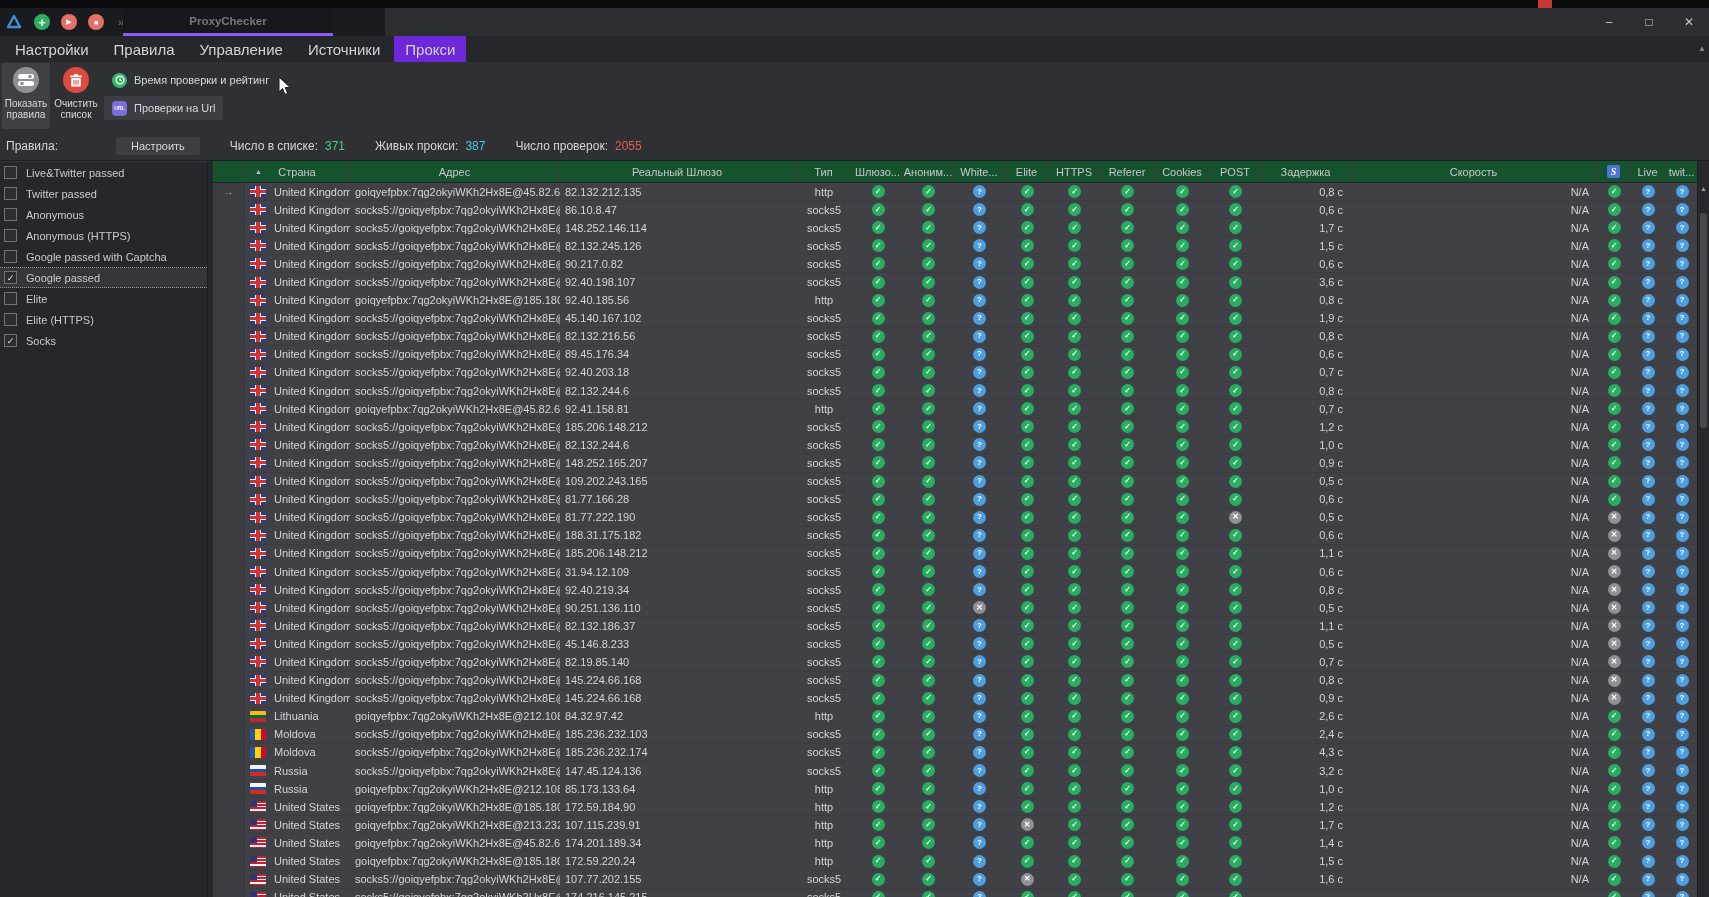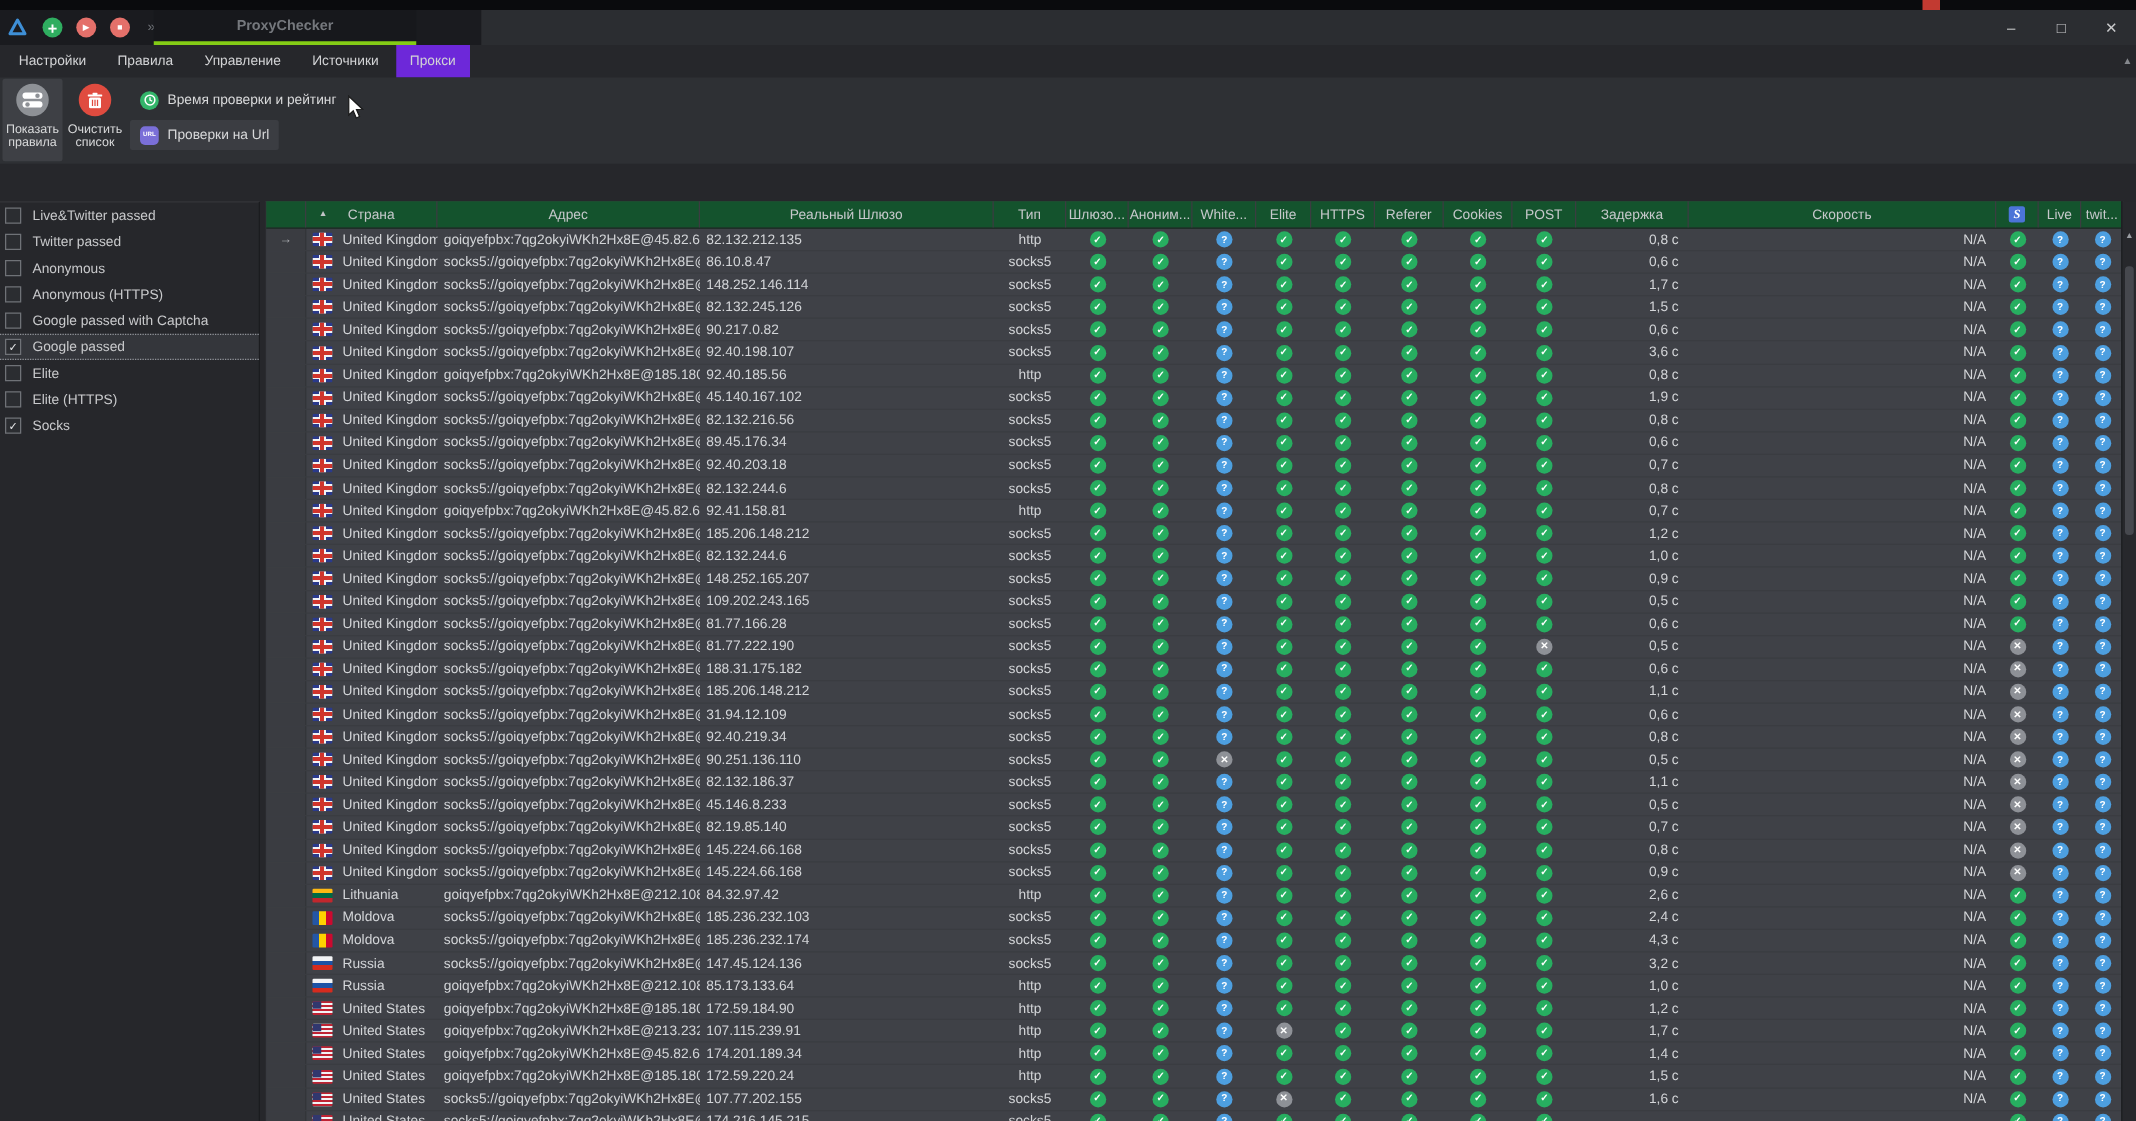--- a/index.html
+++ b/index.html
@@ -14,32 +14,32 @@
   .titlebar{position:absolute;left:0;top:8px;width:1709px;height:28px;background:#2b2d31;}
   .titlebar-left{position:absolute;left:0;top:0;width:385px;height:28px;background:#1a1b1f;
                  display:flex;align-items:center;}
   .logo{width:18px;height:18px;margin-left:5px;display:flex;align-items:center;justify-content:center;}
   .tbtn{width:16px;height:16px;border-radius:50%;margin-left:11px;display:flex;align-items:center;
         justify-content:center;color:#fff;flex:none;}
   .tbtn.green{background:#2fae60;font-size:13px;font-weight:700;line-height:1;}
   .tbtn.salmon{background:#e4706a;font-size:7px;}
   .chevrons{margin-left:14px;color:#6f7277;font-size:11px;letter-spacing:1px;}
   .pc-tab{position:absolute;left:123px;top:0;width:210px;height:25px;background:#17181c;
-          border-bottom:3px solid #84cc16;display:flex;align-items:center;justify-content:center;
+          border-bottom:3px solid #8b5cf6;display:flex;align-items:center;justify-content:center;
           font-size:11.5px;font-weight:700;color:#75787d;}
   .title-text{position:absolute;left:385px;right:200px;top:0;height:28px;display:flex;align-items:center;
               justify-content:center;font-size:11px;font-weight:700;color:#d8d9db;}
   .win-controls{position:absolute;right:0;top:0;height:28px;display:flex;}
   .wbtn{width:40px;height:28px;display:flex;align-items:center;justify-content:center;
         color:#c9cacc;font-size:12px;}
 
   
   .menubar{position:absolute;left:0;top:36px;width:1709px;height:26px;background:#26272b;
            display:flex;align-items:stretch;}
-  .mtab{padding:0 11px;margin-left:3px;display:flex;align-items:center;font-size:11px;color:#d2d3d5;}
+  .mtab{padding:0 11px;margin-left:3px;display:flex;align-items:center;font-size:15px;color:#d2d3d5;}
   .mtab:first-child{margin-left:4px;}
   .mtab.active{background:#6d28d9;}
   .collapse-arrow{position:absolute;right:3px;top:44px;color:#85888d;font-size:8px;}
 
   
   .ribbon{position:absolute;left:0;top:62px;width:1709px;height:69px;background:#2e3034;}
   .bigbtn{position:absolute;top:1px;width:48px;height:66px;display:flex;flex-direction:column;
           align-items:center;padding-top:4px;border-radius:2px;font-size:10px;line-height:11px;
           text-align:center;color:#d8d9da;box-sizing:border-box;}
   .bigbtn.active{background:#3e4045;}
@@ -195,20 +195,38 @@
           </svg>
       </span>
       <span>Время проверки и рейтинг</span>
     </div>
     <div class="sbtn hl" style="left:104px;top:34px">
       <span class="miniicon purple">URL</span>
       <span>Проверки на Url</span>
     </div>
   </div>
 
+  <div class="statsbar">
+    <span class="rules-label">Правила:</span>
+    <span class="configure-btn">Настроить</span>
+    <span style="display:flex;">
+        <div class="stat">
+          <span class="slabel">Число в списке:</span>
+          <span class="svalue" style="color: rgb(62, 207, 142);">371</span>
+        </div>
+        <div class="stat">
+          <span class="slabel">Живых прокси:</span>
+          <span class="svalue" style="color: rgb(82, 201, 218);">387</span>
+        </div>
+        <div class="stat">
+          <span class="slabel">Число проверок:</span>
+          <span class="svalue" style="color: rgb(224, 92, 92);">2055</span>
+        </div>
+      </span>
+  </div>
 
   <div class="sidebar">
       <div class="rule-item">
         <span class="cb"></span>
         <span>Live&amp;Twitter passed</span>
       </div>
       <div class="rule-item">
         <span class="cb"></span>
         <span>Twitter passed</span>
       </div>

